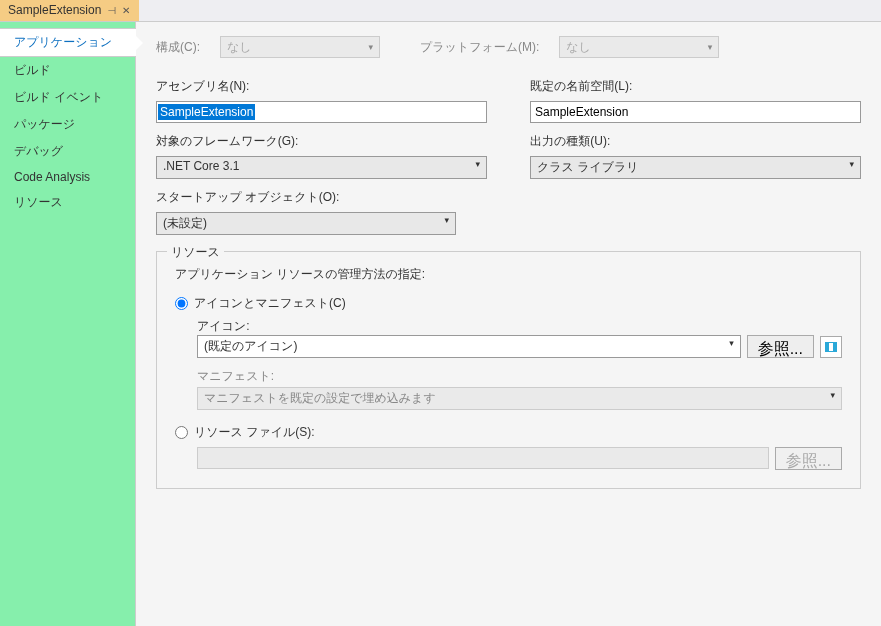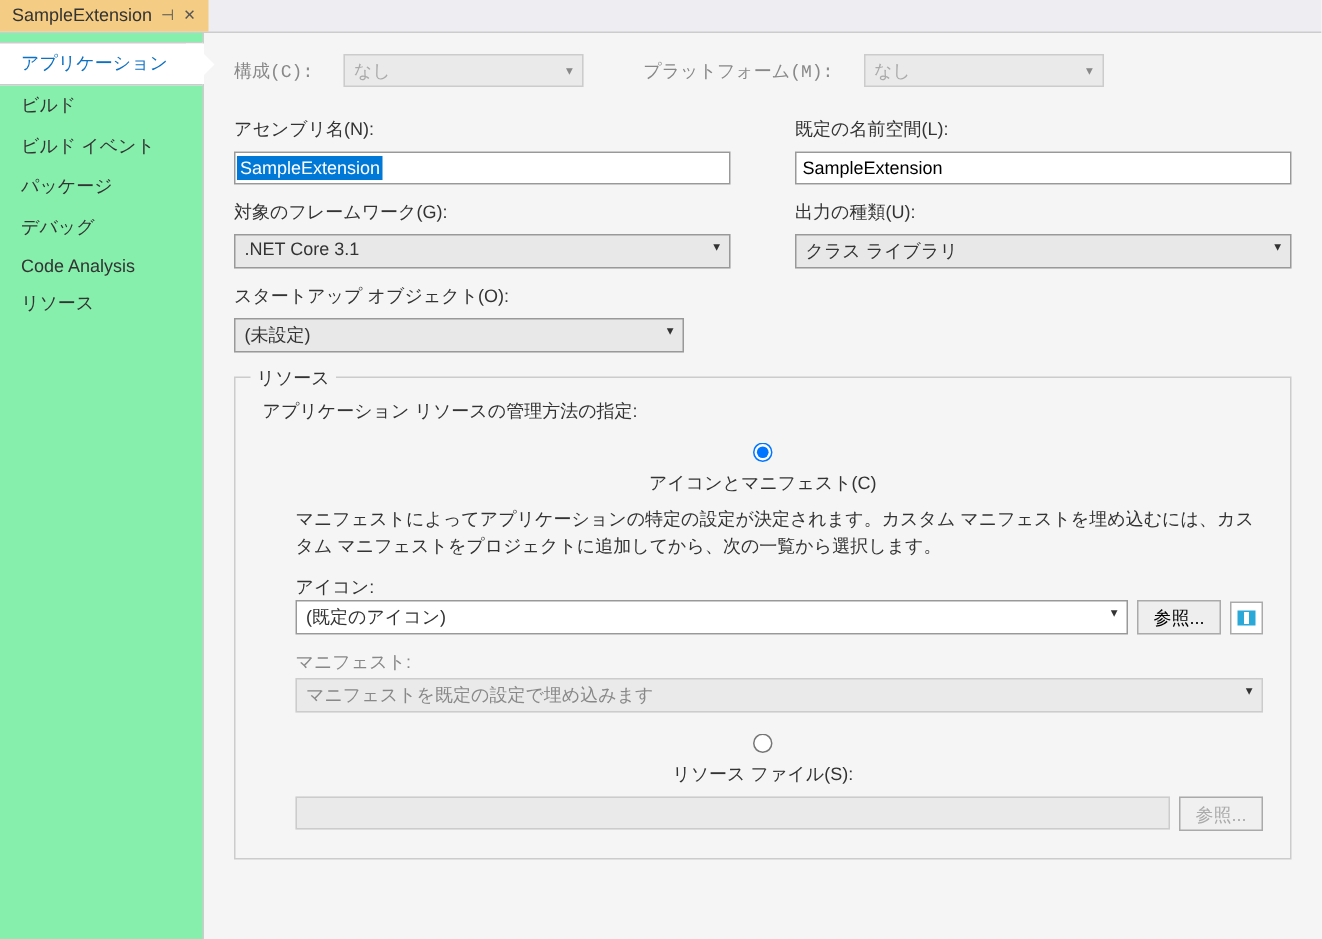--- a/index.html
+++ b/index.html
@@ -83,21 +83,21 @@
       background: #f5f5f5;
       overflow: auto;
     }
     .top-row {
       display: flex;
       gap: 20px;
       align-items: center;
       margin-bottom: 20px;
       color: #888;
     }
-    .top-row label { color: #888; font-family: Liberation Mono, monospace; }
+    .top-row label { color: #888; }
     .dropdown {
       background: #f0f0f0;
       border: 1px solid #ccc;
       padding: 2px 6px;
       display: inline-flex;
       align-items: center;
       justify-content: space-between;
       min-width: 160px;
       height: 22px;
       color: #888;
@@ -162,21 +162,20 @@
       font-size: 12px;
     }
     .fieldset-desc {
       margin-bottom: 12px;
     }
     .radio-row {
       display: flex;
       align-items: center;
       gap: 6px;
       margin-bottom: 6px;
-      flex-direction: column;
     }
     .radio-row input[type="radio"] { margin: 0; }
     .indented {
       margin-left: 22px;
     }
     .hint {
       color: #333;
       margin-bottom: 10px;
       line-height: 1.5;
     }
@@ -187,21 +186,21 @@
       margin-bottom: 10px;
     }
     .icon-row .select-box { flex: 1; }
     .btn {
       border: 1px solid #aaa;
       background: #eee;
       padding: 3px 10px;
       height: 23px;
       cursor: pointer;
       font-family: inherit;
-      font-size: 12px;
+      font-size: 16px;
     }
     .btn.disabled { color: #aaa; cursor: default; background: #f0f0f0; }
     .icon-preview {
       width: 22px;
       height: 22px;
       border: 1px solid #aaa;
       background: #fff;
       display: inline-flex;
       align-items: center;
       justify-content: center;
@@ -297,21 +296,20 @@
 
     <div class="fieldset">
       <div class="fieldset-legend">リソース</div>
       <div class="fieldset-desc">アプリケーション リソースの管理方法の指定:</div>
 
       <div class="radio-row">
         <input type="radio" checked="" style="">
         <span>アイコンとマニフェスト(C)</span>
       </div>
       <div class="indented">
-        <div class="hint">マニフェストによってアプリケーションの特定の設定が決定されます。カスタム マニフェストを埋め込むには、カスタム マニフェストをプロジェクトに追加してから、次の一覧から選択します。</div>
         <div>アイコン:</div>
         <div class="icon-row">
           <div class="select-box light">
             <span>(既定のアイコン)</span>
             <span class="chev">▾</span>
           </div>
           <button class="btn">参照...</button>
           <div class="icon-preview">
             <div class="icon-preview-inner"></div>
           </div>

